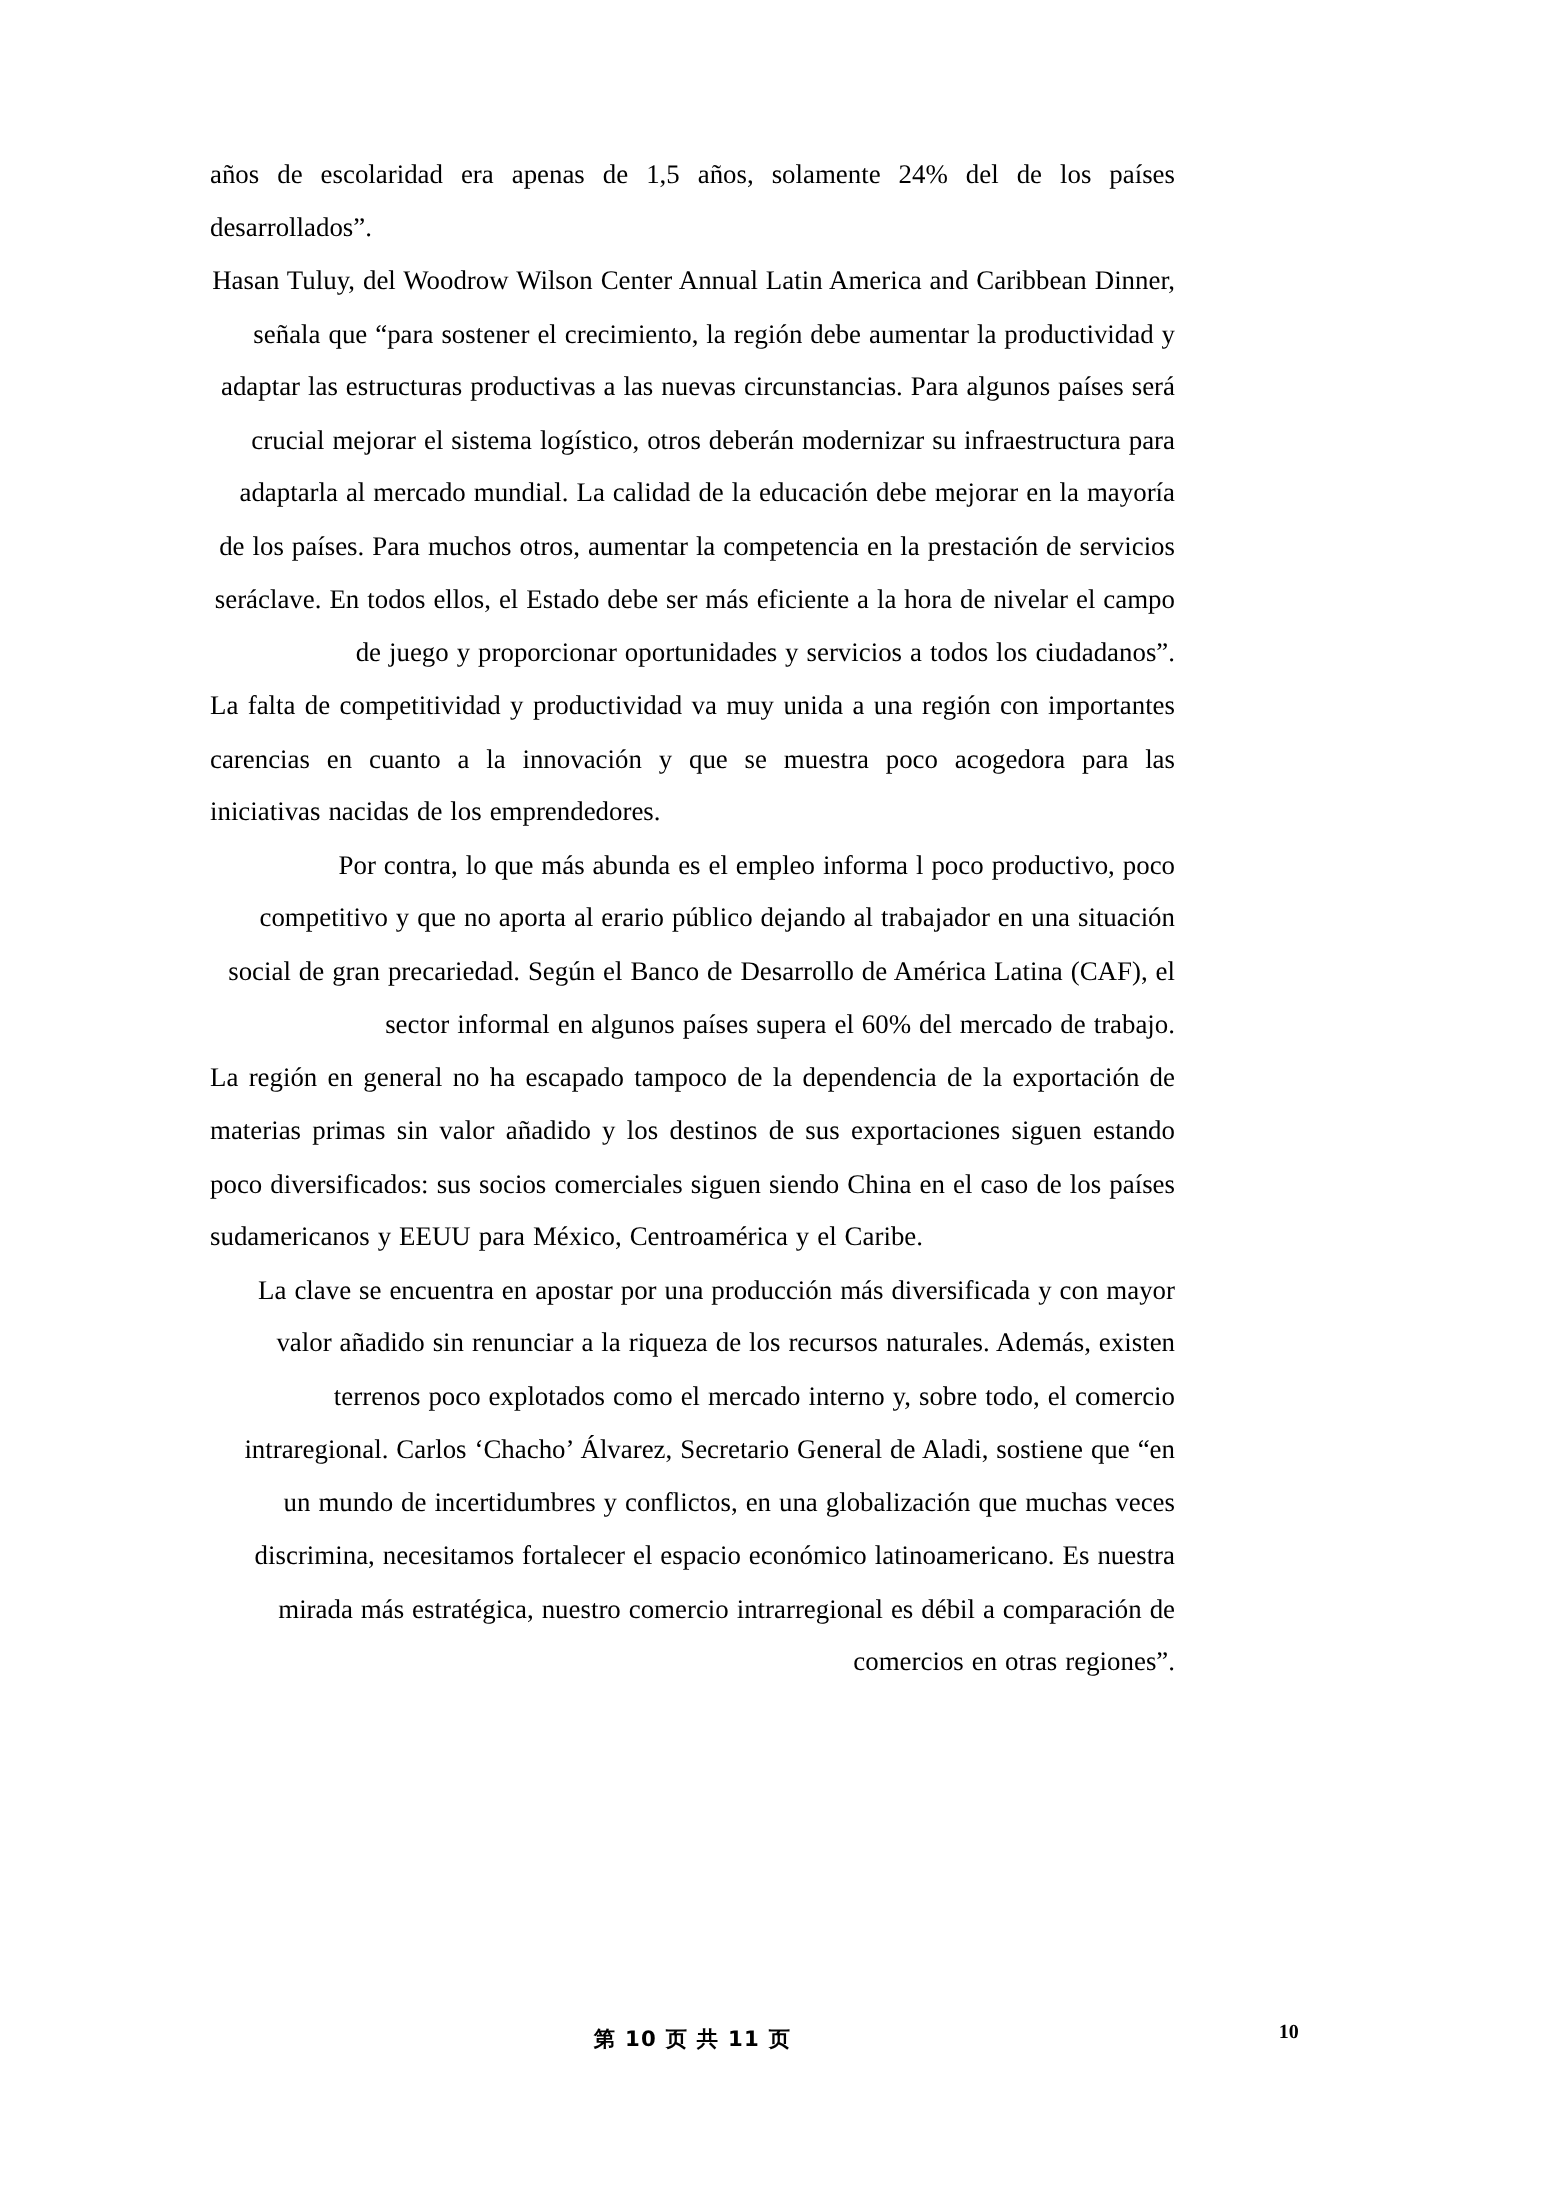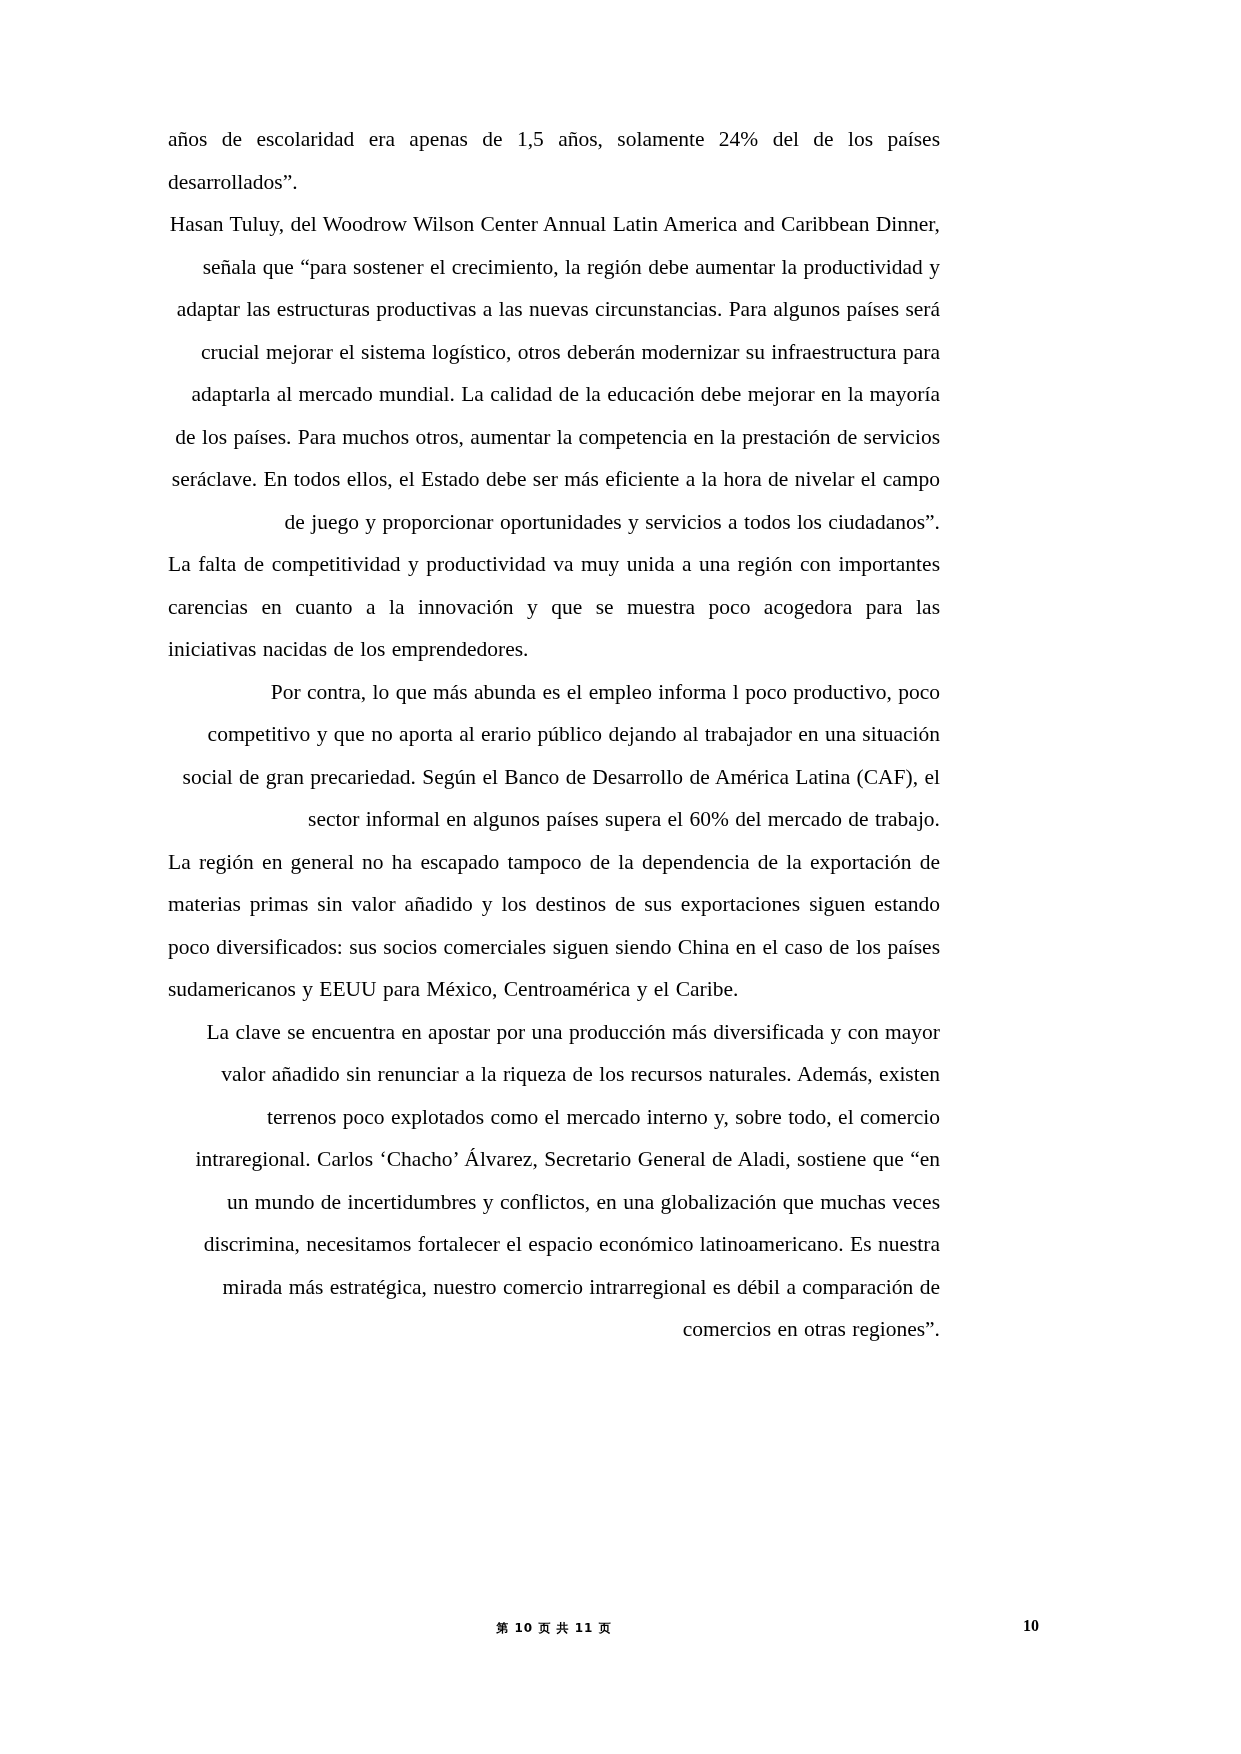--- a/index.html
+++ b/index.html
@@ -35,21 +35,21 @@
     word-spacing: 1px;
   }
   .para.justify { text-align: justify; }
   .para.left { text-align: right; }
   .footer-indicator {
     position: absolute;
     top: 1620px;
     left: 168px;
     width: 772px;
     text-align: center;
-    font-size: 12px;
+    font-size: 17px;
     font-weight: bold;
     letter-spacing: 1px;
     font-family: "DejaVu Sans", "Liberation Serif", serif;
   }
   .page-number {
     position: absolute;
     top: 1617px;
     left: 1023px;
     font-size: 16px;
     font-weight: bold;

